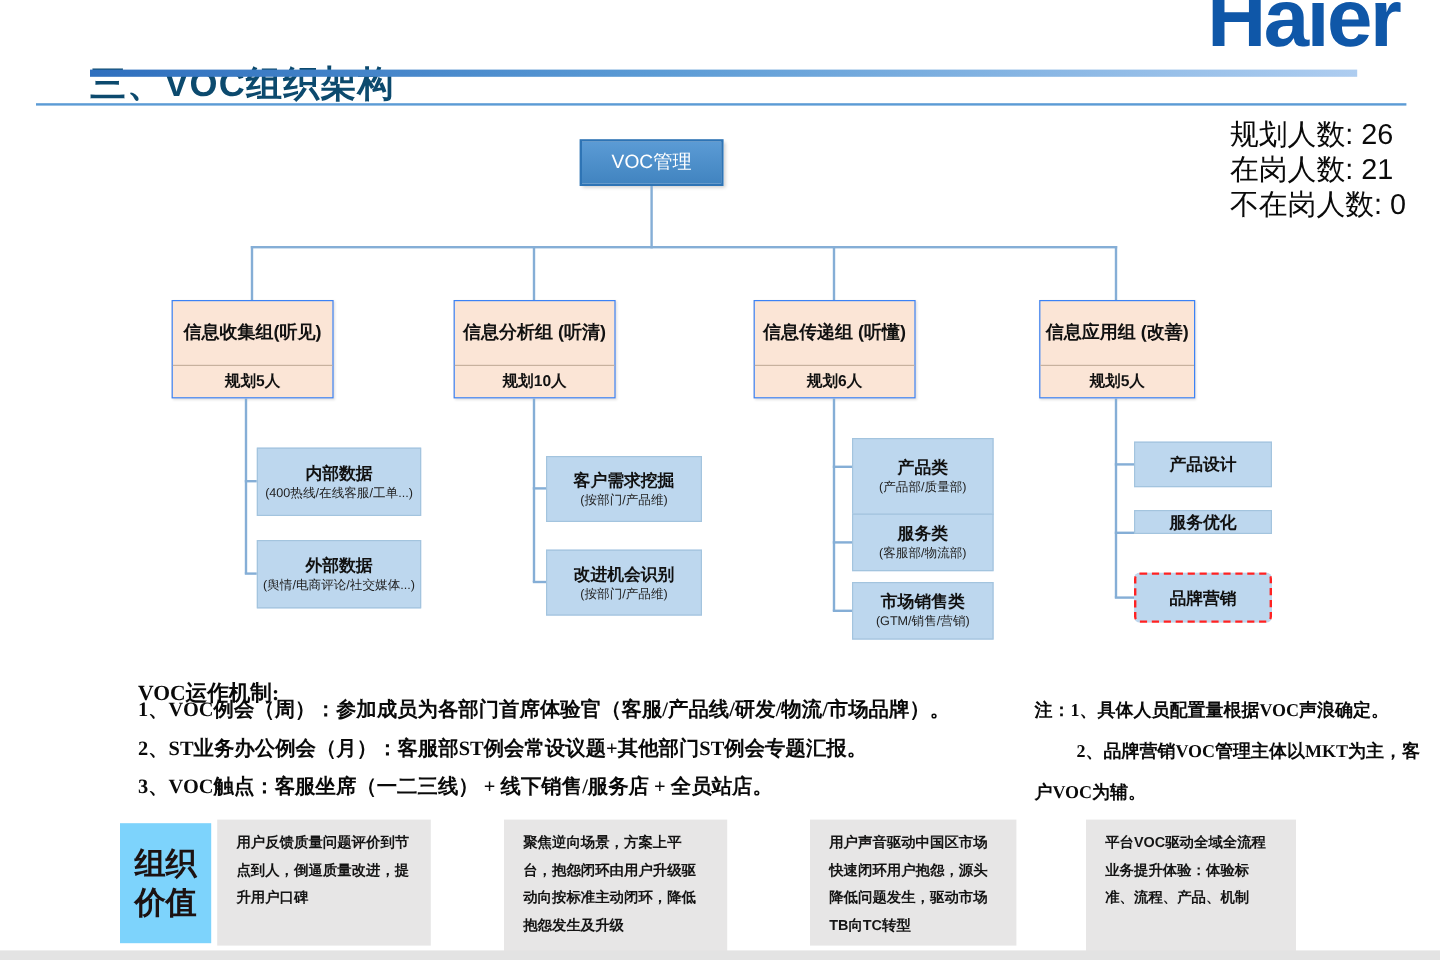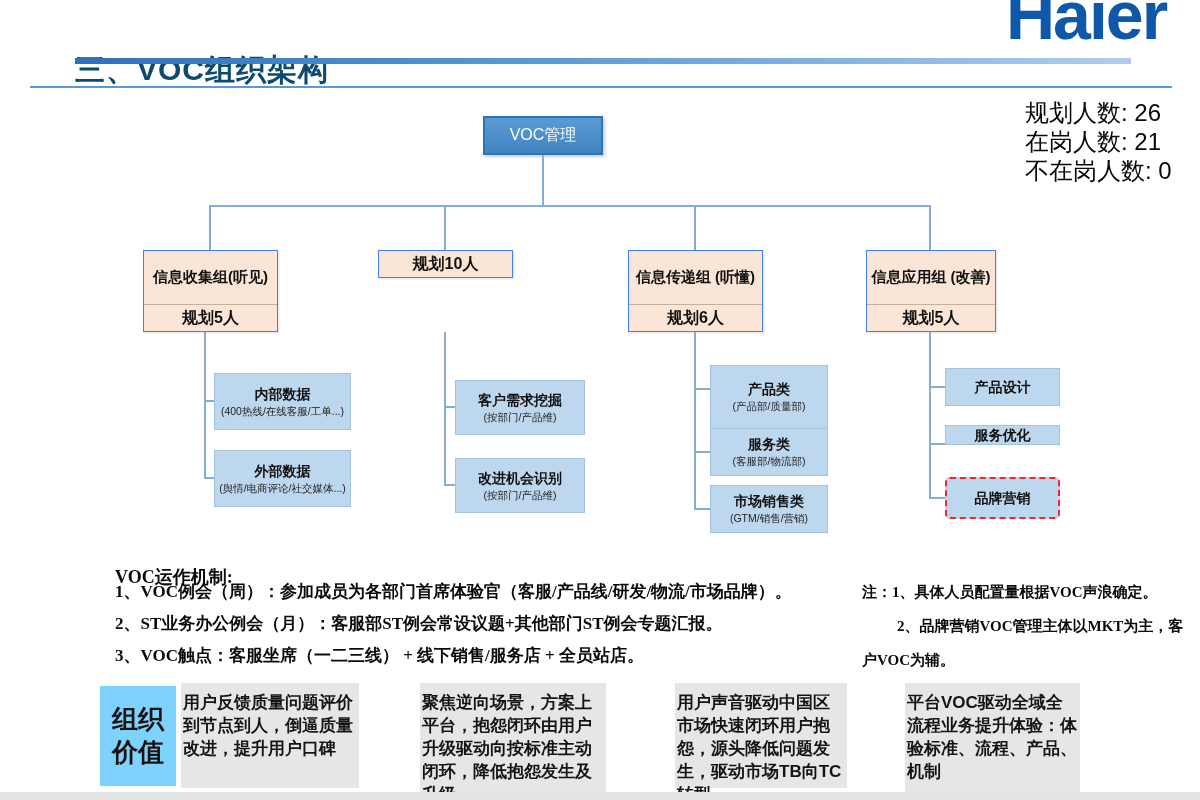--- a/index.html
+++ b/index.html
@@ -22,39 +22,39 @@
   .root-box { position:absolute; left:483px; top:116px; width:120px; height:39px;
     background:linear-gradient(#5b9bd5,#4184c0); border:2px solid #2e74b5; color:#ffffff;
     display:flex; align-items:center; justify-content:center; font-size:16px;
     box-shadow:2px 2px 3px rgba(0,0,0,0.2); }
   .connector { position:absolute; background:#85aed6; }
   .group-box { position:absolute; width:135px; background:#fbe5d6; border:1px solid #3b82f6; text-align:center;
     box-shadow:1px 1px 2px rgba(0,0,0,0.12); }
   .group-name { height:54px; display:flex; align-items:center; justify-content:center;
     font-weight:bold; font-size:15px; color:#111; border-bottom:1px solid #c7b19e; padding:0 4px; }
   .group-plan { height:26px; display:flex; align-items:center; justify-content:center;
-    font-weight:bold; font-size:16px; color:#111; }
+    font-weight:bold; font-size:13px; color:#111; }
   .child-box { position:absolute; background:#bdd7ee; border:1px solid #a3c4de;
     display:flex; flex-direction:column; align-items:center; justify-content:center; text-align:center; padding:2px 4px; }
   .child-box.red-dashed { border:2px dashed #ff2222; border-radius:5px; }
   .child-title { font-weight:bold; font-size:14px; color:#111; line-height:17px; }
   .child-sub { font-size:10.5px; color:#222; line-height:13px; margin-top:2px; }
 
   
   .serif { font-family:"Liberation Serif","DejaVu Serif",serif; }
   .mech-heading { position:absolute; left:115px; top:549px; font-size:18px; font-weight:bold; color:#0a0a0a;margin-top:16px; }
   .mech-line { position:absolute; left:115px; font-size:17px; font-weight:600; color:#0a0a0a; white-space:nowrap; }
   .note-line { position:absolute; font-size:15px; font-weight:600; color:#0a0a0a; white-space:nowrap; }
 
   
   .value-label { position:absolute; left:100px; top:686px; width:76px; height:100px; background:#7dd3fc;
     display:flex; flex-direction:column; align-items:center; justify-content:center;
     font-size:26px; line-height:33px; font-weight:bold; color:#1c1212; }
   .gray-box { position:absolute; top:683px; background:#e7e6e6; color:#141414;
-    font-size:17px; font-weight:600; line-height:23px; padding:8px 2px; }
+    font-size:12px; font-weight:600; line-height:23px; padding:8px 16px; }
   .bottom-edge { position:absolute; left:0; top:792px; width:1200px; height:8px; background:#e3e3e3; }
 </style>
 </head>
 <body>
 
 <div class="slide">
 
   <div class="title">三、VOC组织架构</div>
   <div class="title-underline"></div>
   <div class="header-rule"></div>
@@ -87,20 +87,21 @@
   <div class="child-box" style="left:214px;top:373px;width:137px;height:57px;">
     <div class="child-title">内部数据</div>
     <div class="child-sub">(400热线/在线客服/工单...)</div>
   </div>
   <div class="child-box" style="left:214px;top:450px;width:137px;height:57px;">
     <div class="child-title">外部数据</div>
     <div class="child-sub">(舆情/电商评论/社交媒体...)</div>
   </div>
 
   <div class="group-box" style="left:378px;top:250px;">
+    <div class="group-name">信息分析组 (听清)</div>
     <div class="group-plan">规划10人</div>
   </div>
   <div class="connector" style="left:444px;top:332px;width:2px;height:153px;"></div>
   <div class="connector" style="left:444px;top:406px;width:11px;height:2px;"></div>
   <div class="connector" style="left:444px;top:484px;width:11px;height:2px;"></div>
   <div class="child-box" style="left:455px;top:380px;width:130px;height:55px;">
     <div class="child-title">客户需求挖掘</div>
     <div class="child-sub">(按部门/产品维)</div>
   </div>
   <div class="child-box" style="left:455px;top:458px;width:130px;height:55px;">

